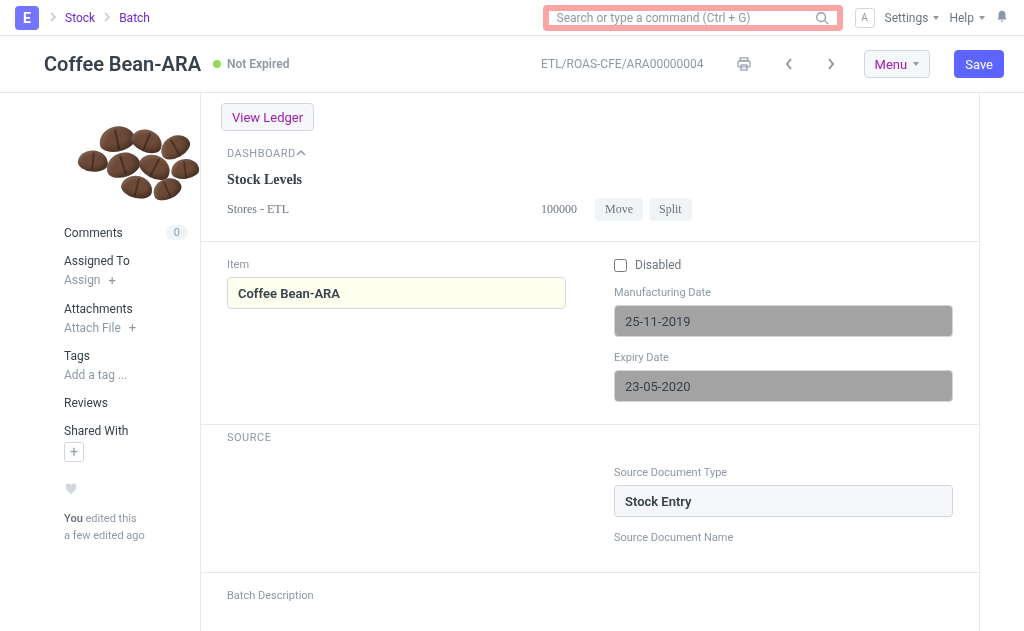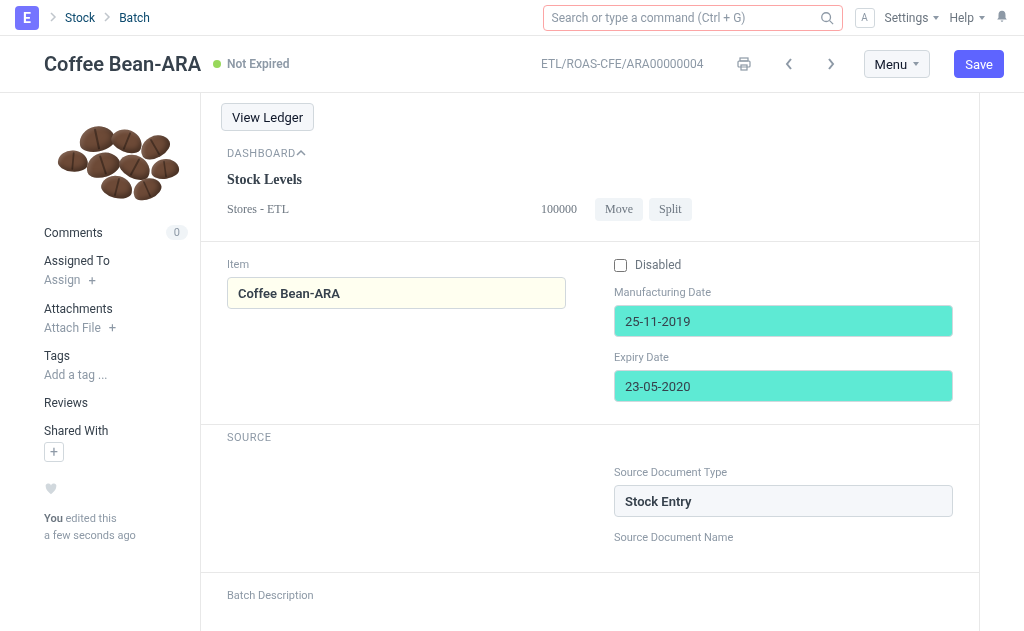--- a/index.html
+++ b/index.html
@@ -6,47 +6,47 @@
     body { font-family: -apple-system, BlinkMacSystemFont, "Segoe UI", Roboto, Helvetica, Arial, sans-serif; font-size: 13px; color: #36414c; background: #fff; width: 1024px; height: 631px; overflow: hidden; }
     a { text-decoration: none; color: inherit; }
     button { font-family: inherit; font-size: inherit; cursor: pointer; }
     input { font-family: inherit; font-size: inherit; }
 
     
     .navbar { height: 36px; display: flex; align-items: center; padding: 0 15px; border-bottom: 1px solid #e8e8e8; }
     .logo { width: 24px; height: 24px; background: #7574ff; border-radius: 4px; display: flex; align-items: center; justify-content: center; color: #fff; font-weight: bold; font-size: 14px; margin-right: 10px; }
     .breadcrumb { display: flex; align-items: center; gap: 8px; color: #6c7680; font-size: 12px; }
     .breadcrumb .sep { color: #c0c6cc; }
-    .breadcrumb a { color: #0c4a6e; }
+    .breadcrumb a { color: #6d28d9; }
     .nav-spacer { flex: 1; }
-    .search-box { width: 300px; height: 26px; border: 1px solid #fca5a5; border-radius: 4px; display: flex; align-items: center; padding: 0 8px; color: #8d99a6; margin-right: 12px; }
+    .search-box { width: 300px; height: 26px; border: 6px solid #fca5a5; border-radius: 4px; display: flex; align-items: center; padding: 0 8px; color: #8d99a6; margin-right: 12px; }
     .search-box input { border: none; outline: none; flex: 1; height: 100%; font-size: 12px; color: #36414c; background: transparent; }
     .search-box input::placeholder { color: #8d99a6; }
     .search-box svg { flex-shrink: 0; }
     .nav-right { display: flex; align-items: center; gap: 10px; color: #6c7680; font-size: 12px; }
     .avatar-sq { width: 20px; height: 20px; border: 1px solid #d1d8dd; border-radius: 3px; display: flex; align-items: center; justify-content: center; font-size: 10px; color: #8d99a6; }
     .nav-link { display: inline-flex; align-items: center; gap: 3px; cursor: pointer; }
     .caret-down::after { content: ""; display: inline-block; border-left: 3px solid transparent; border-right: 3px solid transparent; border-top: 4px solid #8d99a6; margin-left: 2px; vertical-align: middle; }
     .bell { color: #8d99a6; }
 
     
     .page-head { padding: 14px 20px 14px 44px; display: flex; align-items: center; border-bottom: 1px solid #e8e8e8; }
     .page-title { font-size: 20px; font-weight: 600; color: #36414c; }
     .status { display: inline-flex; align-items: center; gap: 6px; margin-left: 12px; color: #8d99a6; font-size: 12px; font-weight: 600; }
     .status-dot { width: 8px; height: 8px; border-radius: 50%; background: #98d85b; display: inline-block; }
     .page-head-right { margin-left: auto; display: flex; align-items: center; gap: 24px; }
     .doc-id { color: #8d99a6; font-size: 12px; margin-right: 4px; }
-    .btn { height: 28px; padding: 0 10px; border: 1px solid #d1d8dd; background: #f5f7fa; border-radius: 4px; color: #0f172a; display: inline-flex; align-items: center; gap: 4px; }
+    .btn { height: 28px; padding: 0 10px; border: 1px solid #d1d8dd; background: #f5f7fa; border-radius: 4px; color: #a21caf; display: inline-flex; align-items: center; gap: 4px; }
     .btn.primary { background: #5e64ff; border-color: #5e64ff; color: #fff; }
     .icon-btn { color: #8d99a6; cursor: pointer; padding: 2px 4px; display: inline-flex; align-items: center; }
     .icon-btn svg { display: block; }
 
     
     .layout { display: flex; height: calc(631px - 36px - 57px); }
-    .sidebar { width: 200px; padding: 16px 12px 16px 44px; overflow-y: auto; }
+    .sidebar { width: 200px; padding: 16px 12px 16px 64px; overflow-y: auto; }
     .main { flex: 1; border-left: 1px solid #e8e8e8; overflow-y: auto; }
     .main-inner { border-right: 1px solid #e8e8e8; margin-right: 44px; min-height: 100%; }
 
     
     .sidebar-img { width: 150px; height: 98px; margin-bottom: 18px; position: relative; overflow: hidden; }
     .sidebar-row { display: flex; justify-content: space-between; align-items: center; font-size: 12px; color: #36414c; margin-bottom: 6px; }
     .sidebar-row .count { background: #f0f4f7; color: #8d99a6; border-radius: 8px; padding: 1px 8px; font-size: 11px; }
     .sidebar-label { font-size: 12px; color: #36414c; margin-top: 14px; margin-bottom: 4px; }
     .sidebar-action { font-size: 12px; color: #8d99a6; cursor: pointer; display: inline-flex; align-items: center; gap: 8px; }
     .sidebar-action .plus { font-size: 13px; color: #8d99a6; }
@@ -65,21 +65,21 @@
     .stock-row .store { width: 260px; }
     .stock-row .qty { width: 90px; text-align: right; }
     .stock-row .actions { margin-left: 18px; display: flex; gap: 6px; }
     .pill { background: #f0f4f7; color: #6c7680; padding: 4px 10px; border-radius: 4px; font-size: 12px; cursor: pointer; border: none; }
 
     .hr { border-top: 1px solid #e8e8e8; }
 
     .form-grid { display: flex; padding: 16px 26px 22px; gap: 48px; }
     .col { flex: 1; min-width: 0; }
     .field-label { font-size: 11px; color: #8d99a6; margin-bottom: 6px; }
-    .field-input { width: 100%; height: 32px; border: 1px solid #d1d8dd; border-radius: 4px; padding: 0 10px; font-size: 13px; color: #36414c; background: #5eead4; }
+    .field-input { width: 100%; height: 32px; border: 1px solid #d1d8dd; border-radius: 4px; padding: 0 10px; font-size: 13px; color: #36414c; background: #a3a3a3; }
     .field-input.strong { font-weight: 600; }
     .field-input.hl { background: #fffff0; }
     .field-input.ro { background: #f5f7fa; }
     .field + .field { margin-top: 14px; }
     .checkbox-row { display: flex; align-items: center; gap: 8px; margin-bottom: 14px; }
     .checkbox-row input { width: 13px; height: 13px; }
     .checkbox-row label { font-size: 12px; color: #6c7680; }
 
     .section-divider { border-top: 1px solid #e8e8e8; }
 
@@ -197,21 +197,21 @@
     <div class="add-box">+</div>
 
     <div class="heart">
       <svg width="14" height="14" viewBox="0 0 16 16">
           <path d="M8 14 C8 14 2 9.5 2 5.5 A3 3 0 0 1 8 4 A3 3 0 0 1 14 5.5 C14 9.5 8 14 8 14 Z" fill="#d1d8dd"></path>
         </svg>
     </div>
 
     <div class="edit-info">
       <div><b>You</b> <span>edited this</span></div>
-      <div>a few seconds ago</div>
+      <div>a few edited ago</div>
     </div>
   </div>
 
   <div class="main">
     <div class="main-inner">
 
       <div class="toolbar-row">
         <button class="btn">View Ledger</button>
       </div>
 

